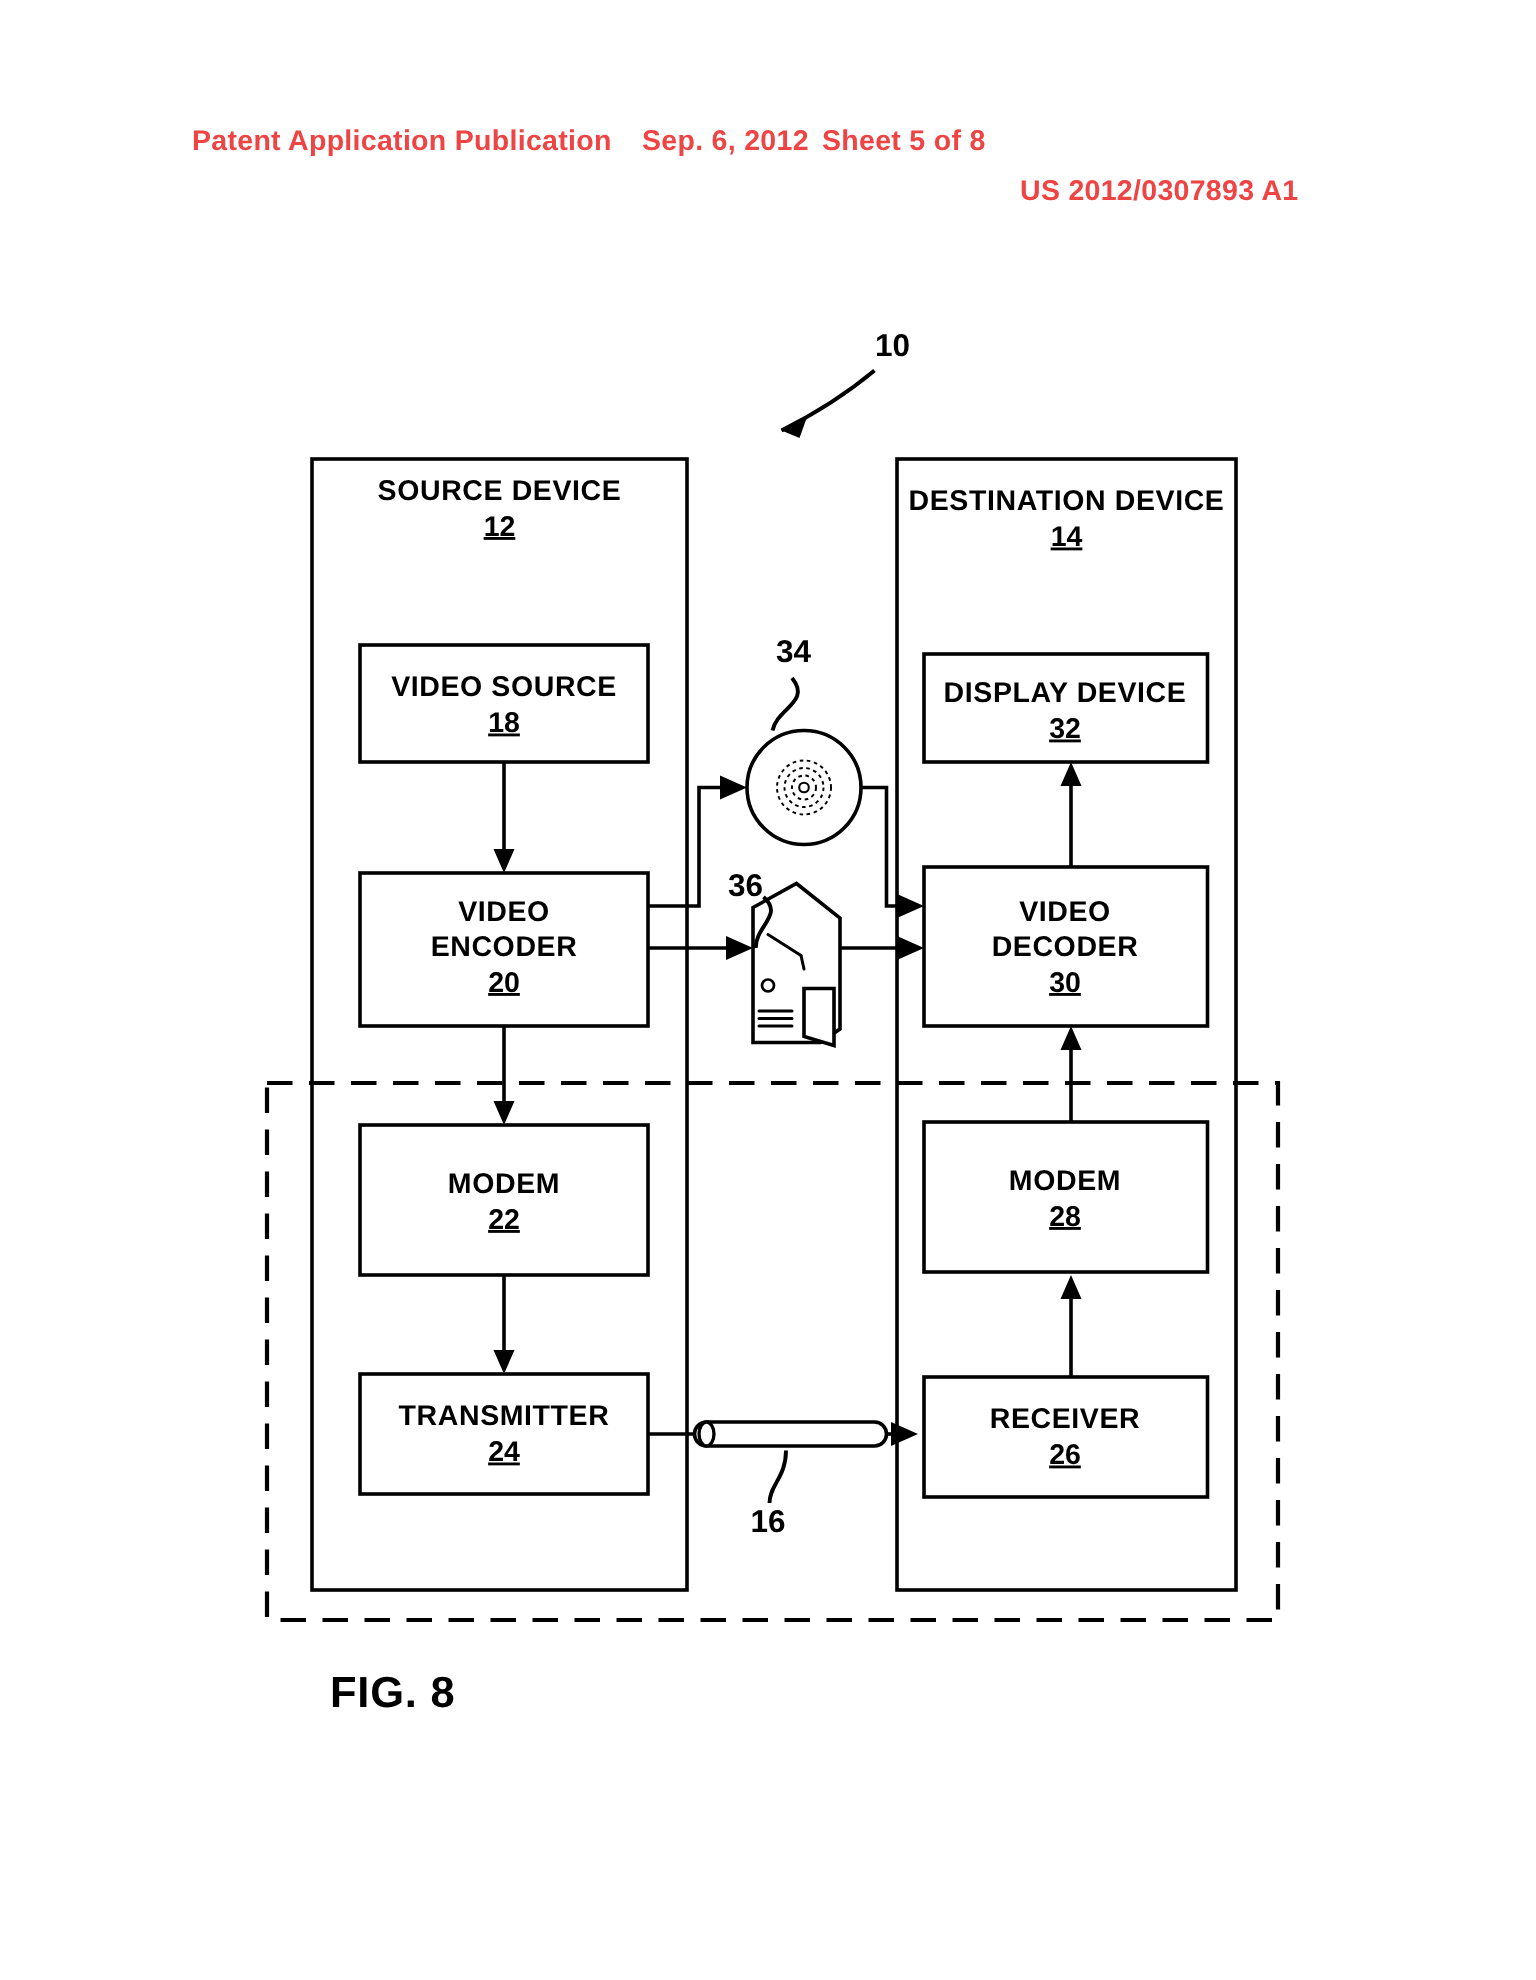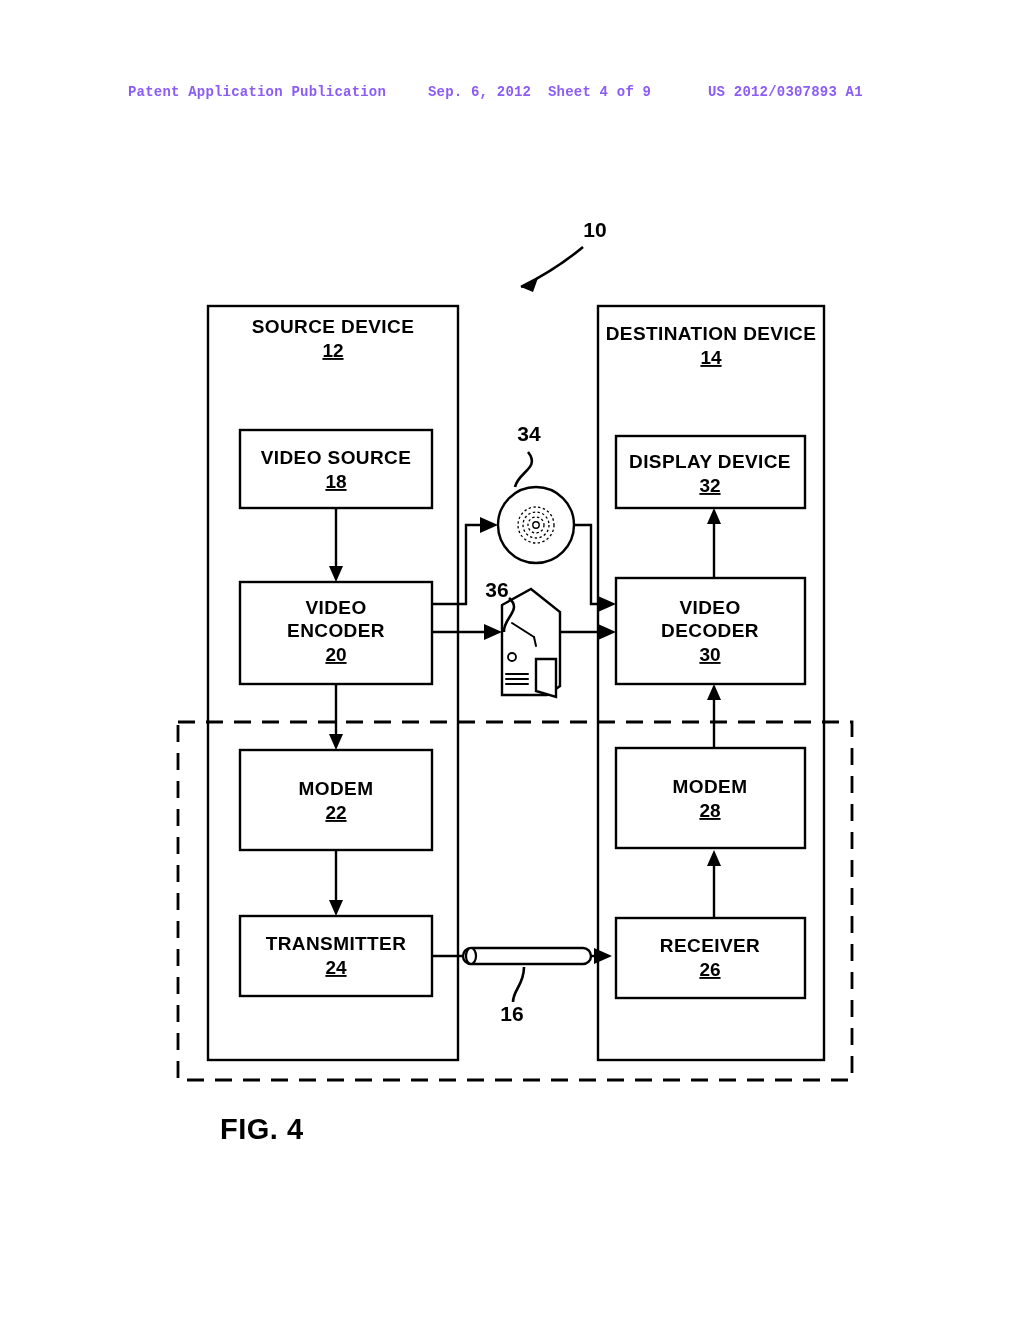--- a/index.html
+++ b/index.html
@@ -17,30 +17,30 @@
 
   
   .page-header {
     position: absolute;
     top: 84px;
     left: 0;
     width: 1024px;
     height: 30px;
     display: flex;
     align-items: baseline;
-    font-family: Liberation Mono, monospace;
-    font-weight: bold;
-    font-size: 14px;
-    color: #8b5cf6;
+    font-family: Liberation Sans, sans-serif;
+    font-weight: bold;
+    font-size: 19px;
+    color: #ef4444;
     letter-spacing: 0.2px;
   }
   .hdr-pub  { position: absolute; left: 128px; }
   .hdr-date { position: absolute; left: 428px; }
   .hdr-sheet{ position: absolute; left: 548px; }
-  .hdr-num  { position: absolute; left: 708px; }
+  .hdr-num  { position: absolute; left: 680px; margin-top: 33px; }
 
   
   .fig-caption {
     position: absolute;
     left: 220px;
     top: 1113px;
     font-family: "Liberation Sans", sans-serif;
     font-weight: bold;
     font-size: 29px;
     letter-spacing: 0.5px;
@@ -121,21 +121,21 @@
     fill: #000;
     text-anchor: middle;
   }
 </style>
 </head>
 <body>
 
 <div class="page-header">
   <span class="hdr-pub">Patent Application Publication</span>
   <span class="hdr-date">Sep. 6, 2012</span>
-  <span class="hdr-sheet">Sheet 4 of 9</span>
+  <span class="hdr-sheet">Sheet 5 of 8</span>
   <span class="hdr-num">US 2012/0307893 A1</span>
 </div>
 
 <svg id="diagram" viewBox="0 0 1024 1320">
 
   <text class="callout" x="595" y="237">10</text>
   <path class="leader" d="M 583 247 C 565 262 545 275 521 287"></path>
   <polygon points="521,287 538,278 533,292" fill="#000"></polygon>
 
   <rect class="dashbox" x="178" y="722" width="674" height="358"></rect>
@@ -240,13 +240,13 @@
   <path class="leader" d="M 509 598 C 523 610 503 618 504 632"></path>
 
   <line class="conn" x1="432" y1="632" x2="488" y2="632"></line>
   <polygon points="502,632 484,624 484,640" fill="#000"></polygon>
 
   <line class="conn" x1="560" y1="632" x2="602" y2="632"></line>
   <polygon points="616,632 598,624 598,640" fill="#000"></polygon>
 
 </svg>
 
-<div class="fig-caption">FIG. 4</div>
+<div class="fig-caption">FIG. 8</div>
 
 </body></html>

